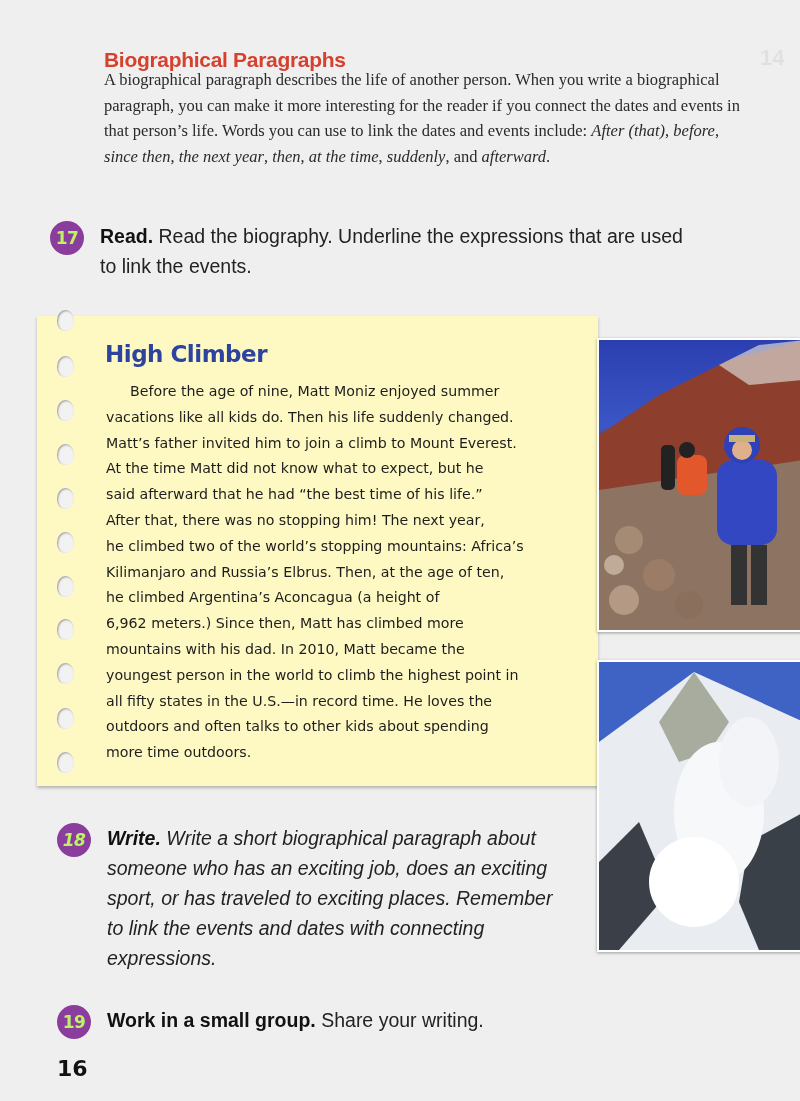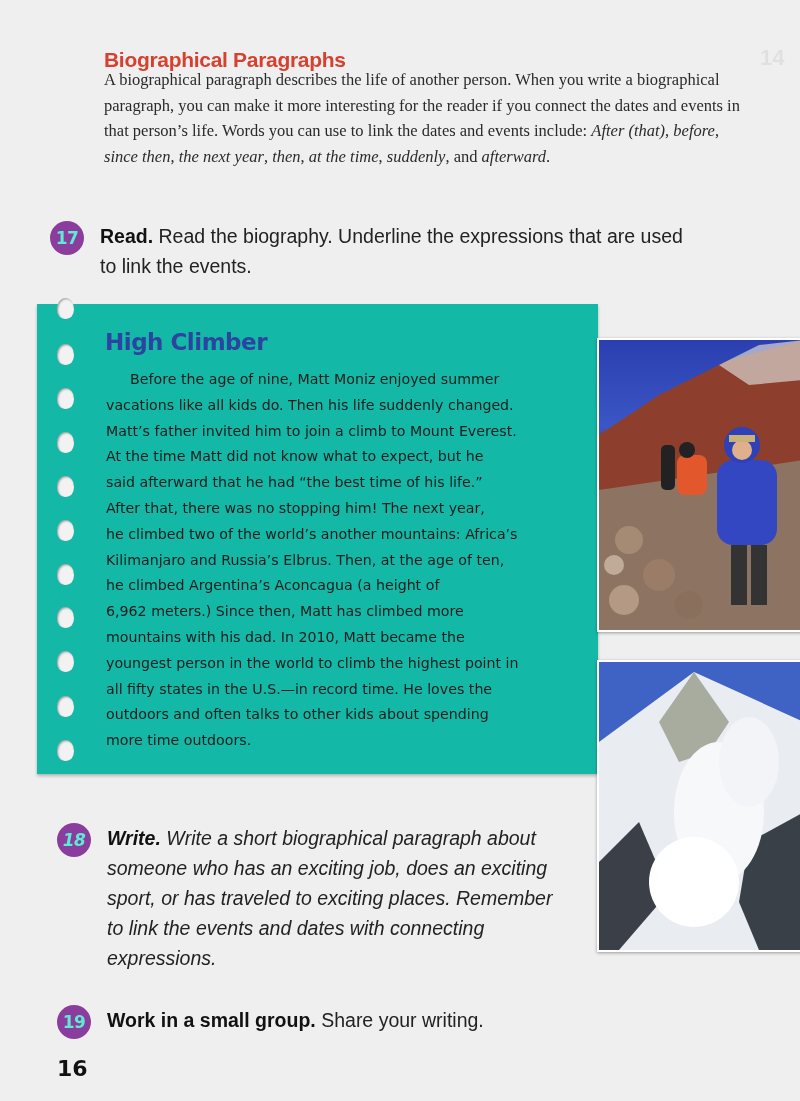--- a/index.html
+++ b/index.html
@@ -21,32 +21,32 @@
     position: absolute; left: 104px; top: 67px; width: 640px;
     font-family: "Liberation Serif", serif; font-size: 16.5px; line-height: 25.5px;
     color: #2a2a2a;
   }
   .bio-body i { font-style: italic; }
   .activity {
     position: absolute; display: flex; align-items: flex-start;
   }
   .badge {
     width: 34px; height: 34px; border-radius: 50%;
-    background: #8a3d9c; color: #5eead4;
+    background: #8a3d9c; color: #bef264;
     font-family: "DejaVu Sans", sans-serif; font-weight: bold; font-size: 17px;
     display: flex; align-items: center; justify-content: center;
     flex: 0 0 34px; margin-right: 16px; letter-spacing: -0.5px;
   }
   .act-text {
     font-family: "Liberation Sans", sans-serif; font-size: 19.5px; line-height: 30px; color: #222;
   }
   .act-text b { font-weight: bold; color: #111; }
   .paper {
-    position: absolute; left: 37px; top: 304px; width: 561px; height: 470px;
-    background: #14b8a6;
+    position: absolute; left: 37px; top: 316px; width: 561px; height: 470px;
+    background: #fef9c3;
     box-shadow: 0 2px 3px rgba(0,0,0,0.25);
   }
   .hole {
     position: absolute; left: 20px; width: 17px; height: 21px; border-radius: 50% 50% 45% 45%;
     background: #f2f2f2; box-shadow: inset 1px 1px 2px rgba(0,0,0,0.35);
   }
   .story-title {
     position: absolute; left: 68px; top: 25px;
     font-family: "DejaVu Sans", sans-serif; font-weight: bold; font-size: 23px; color: #2d43a0;
     letter-spacing: -0.5px;
@@ -103,21 +103,21 @@
   <div class="hole" style="top:436px;"></div>
 
   <div class="story-title">High Climber</div>
   <div class="story-body">
     <div style="text-indent:24px;">Before the age of nine, Matt Moniz enjoyed summer</div>
     <div>vacations like all kids do. Then his life suddenly changed.</div>
     <div>Matt’s father invited him to join a climb to Mount Everest.</div>
     <div>At the time Matt did not know what to expect, but he</div>
     <div>said afterward that he had “the best time of his life.”</div>
     <div>After that, there was no stopping him! The next year,</div>
-    <div>he climbed two of the world’s another mountains: Africa’s</div>
+    <div>he climbed two of the world’s stopping mountains: Africa’s</div>
     <div>Kilimanjaro and Russia’s Elbrus. Then, at the age of ten,</div>
     <div>he climbed Argentina’s Aconcagua (a height of</div>
     <div>6,962 meters.) Since then, Matt has climbed more</div>
     <div>mountains with his dad. In 2010, Matt became the</div>
     <div>youngest person in the world to climb the highest point in</div>
     <div>all fifty states in the U.S.—in record time. He loves the</div>
     <div>outdoors and often talks to other kids about spending</div>
     <div>more time outdoors.</div>
   </div>
 </div>

